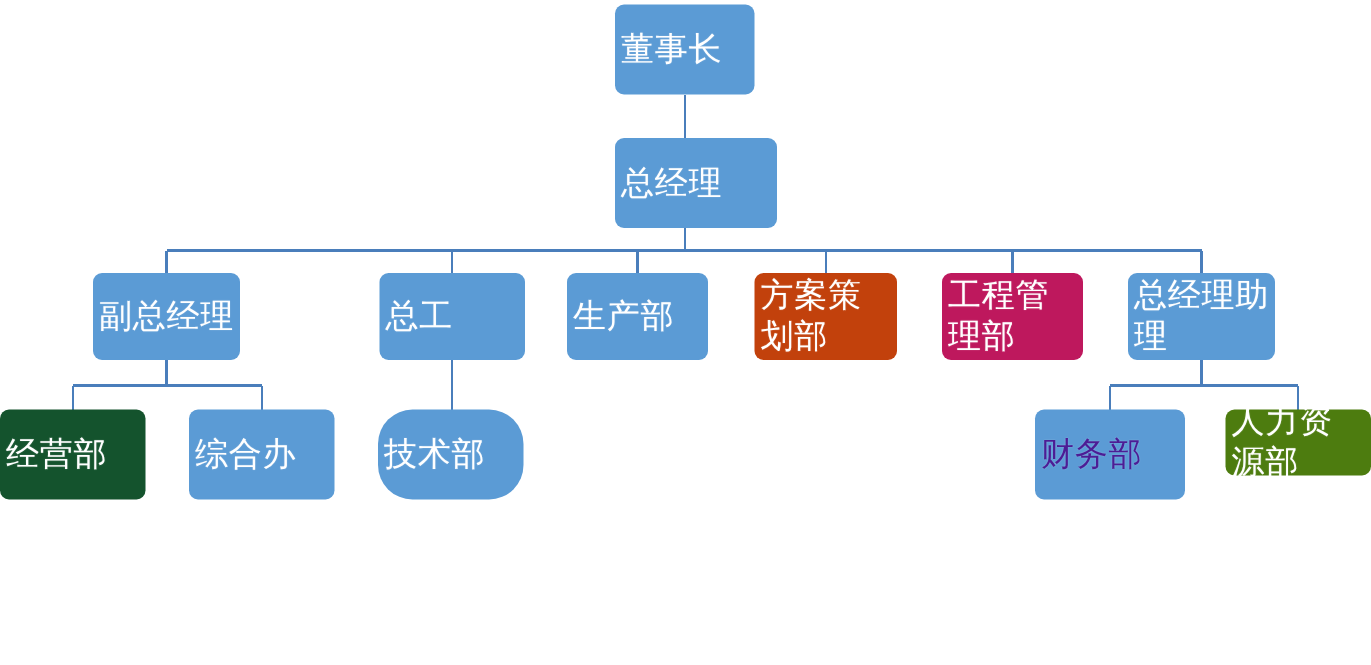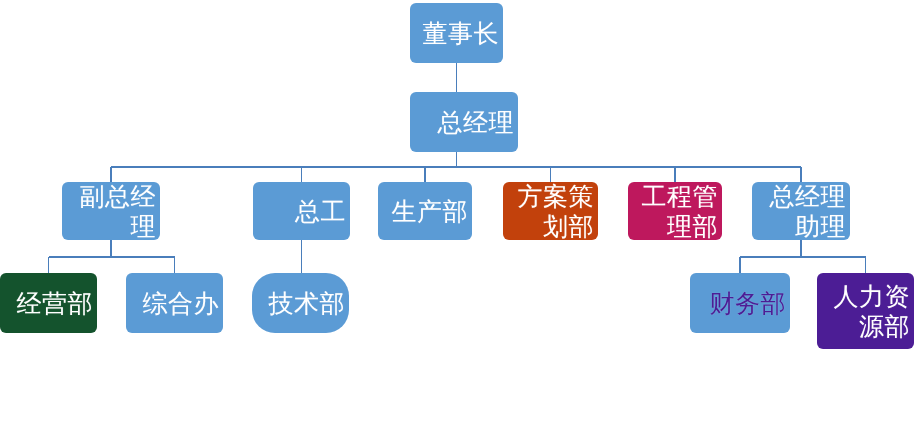--- a/index.html
+++ b/index.html
@@ -27,22 +27,22 @@
   }
   .node {
     position: absolute;
     box-sizing: border-box;
     background: #5B9BD5;
     border-radius: 6px;
     color: #ffffff;
     display: flex;
     align-items: center;
     justify-content: center;
-    text-align: right;
-    font-size: 25px;
+    text-align: left;
+    font-size: 22px;
     line-height: 1.22;
     letter-spacing: 0.5px;
     padding: 2px 4px;
     text-shadow: 0 0 1px rgba(255,255,255,0.35);
     -webkit-font-smoothing: antialiased;
   }
   .node-label {
     display: block;
     width: 100%;
   }
@@ -105,18 +105,18 @@
       </div>
       <div class="node" style="left: 126px; top: 273px; width: 97px; height: 60px; background: rgb(91, 155, 213); color: rgb(255, 255, 255);">
         <span class="node-label">综合办</span>
       </div>
       <div class="node" style="left: 252px; top: 273px; width: 97px; height: 60px; background: rgb(91, 155, 213); color: rgb(255, 255, 255); border-radius: 23px;">
         <span class="node-label">技术部</span>
       </div>
       <div class="node" style="left: 690px; top: 273px; width: 100px; height: 60px; background: rgb(91, 155, 213); color: #4c1d95;">
         <span class="node-label">财务部</span>
       </div>
-      <div class="node" style="left: 817px; top: 273px; width: 97px; height: 76px; background: #4c1d95; color: rgb(255, 255, 255);">
+      <div class="node" style="left: 817px; top: 273px; width: 97px; height: 44px; background: #4d7c0f; color: rgb(255, 255, 255);">
         <span class="node-label">人力资源部</span>
       </div>
     </div>
 
 </div>
 
 </body></html>

